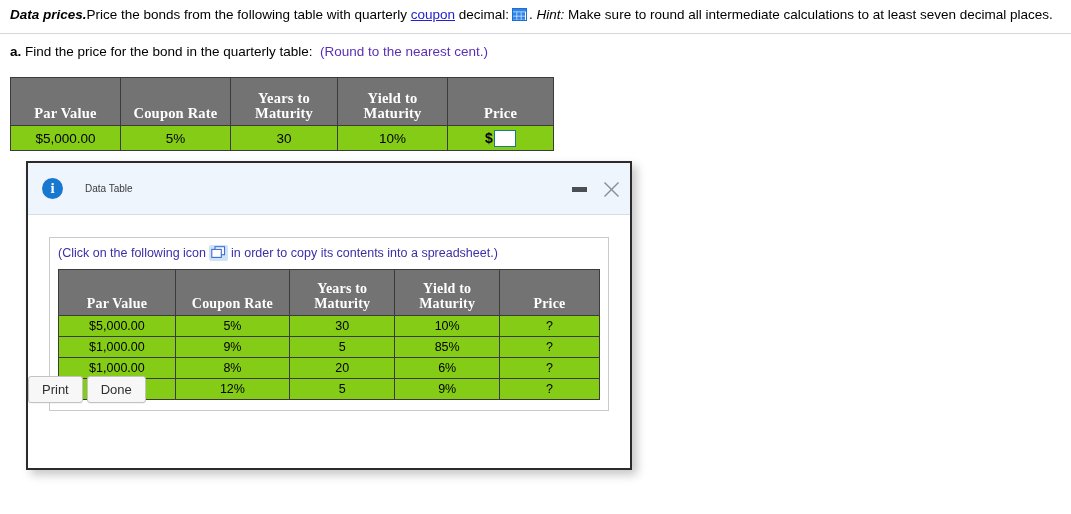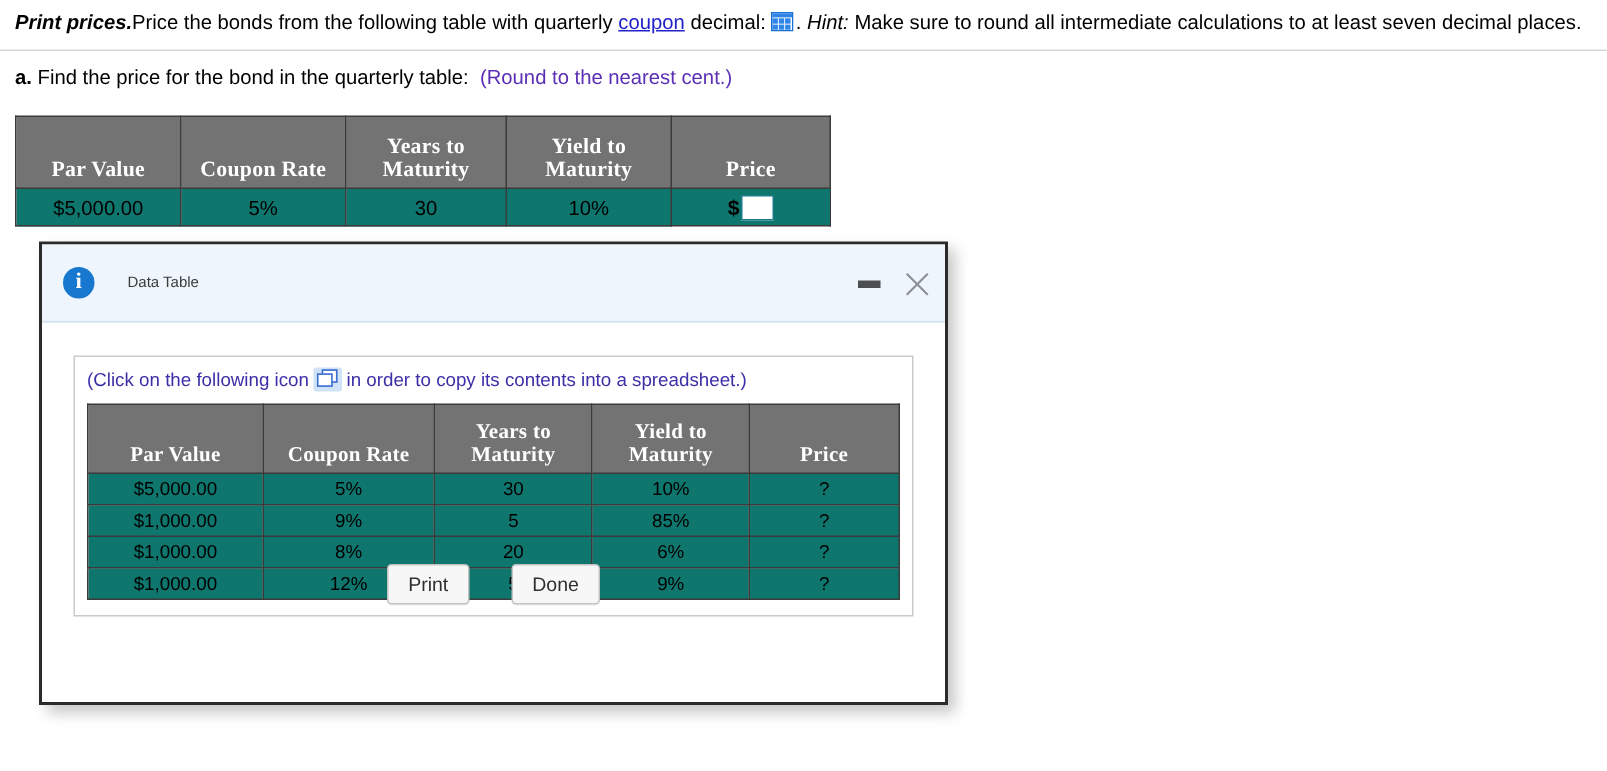--- a/index.html
+++ b/index.html
@@ -85,21 +85,21 @@
     font-weight: bold;
     font-size: 14.5px;
     line-height: 15px;
     text-align: center;
     border: 1px solid #3b3b3b;
     vertical-align: bottom;
     padding: 3px 2px 4px 2px;
     letter-spacing: .2px;
   }
   table.bondtable td {
-    background: #0f766e;
+    background: #84cc16;
     color: #000000;
     font-family: "Liberation Sans", sans-serif;
     font-size: 13px;
     text-align: center;
     border: 1px solid #3b3b3b;
     padding: 2px 2px;
     height: 17px;
   }
 
   
@@ -254,42 +254,41 @@
   #dlg-table col.c5 { width: 18.5%; }
   #dlg-table th { height: 38px; font-size: 14px; }
   #dlg-table td { height: 16px; font-size: 12.5px; }
 
   .dlg-buttons {
     position: absolute;
     left: 0;
     right: 0;
     top: 161px;
     display: flex;
-    justify-content: center;
-    gap: 28px;
+    gap: 4px;
   }
   .dlg-btn {
     min-width: 54px;
     height: 27px;
     padding: 0 13px;
     background: #f7f7f7;
     border: 1px solid #c2c2c2;
     border-radius: 3px;
     font-family: "Liberation Sans", sans-serif;
     font-size: 13px;
     color: #2f2f2f;
     cursor: pointer;
     box-shadow: 0 1px 0 rgba(0,0,0,0.04);
   }
 </style>
 </head>
 <body>
 
 <div class="problem-line">
-  <span class="bold-italic">Print prices.</span><span>Price the bonds from the following table with quarterly </span><span class="link-term">coupon</span><span> decimal:</span><span class="grid-icon"><svg width="15" height="13" viewBox="0 0 15 13">
+  <span class="bold-italic">Data prices.</span><span>Price the bonds from the following table with quarterly </span><span class="link-term">coupon</span><span> decimal:</span><span class="grid-icon"><svg width="15" height="13" viewBox="0 0 15 13">
         <rect x="0.5" y="0.5" width="14" height="12" fill="#ffffff" stroke="#1a6fd4" stroke-width="1"></rect>
         <rect x="1" y="1" width="13" height="2.6" fill="#2f86e8"></rect>
         <rect x="1" y="4.2" width="3.6" height="3.6" fill="#2f86e8"></rect>
         <rect x="5.2" y="4.2" width="3.6" height="3.6" fill="#2f86e8"></rect>
         <rect x="9.4" y="4.2" width="3.6" height="3.6" fill="#2f86e8"></rect>
         <rect x="1" y="8.4" width="3.6" height="3.4" fill="#2f86e8"></rect>
         <rect x="5.2" y="8.4" width="3.6" height="3.4" fill="#2f86e8"></rect>
         <rect x="9.4" y="8.4" width="3.6" height="3.4" fill="#2f86e8"></rect>
       </svg></span><span>.</span>&nbsp;<span class="hint-word">Hint:</span>&nbsp;<span>Make sure to round all intermediate calculations to at least seven decimal places.</span>
 </div>

